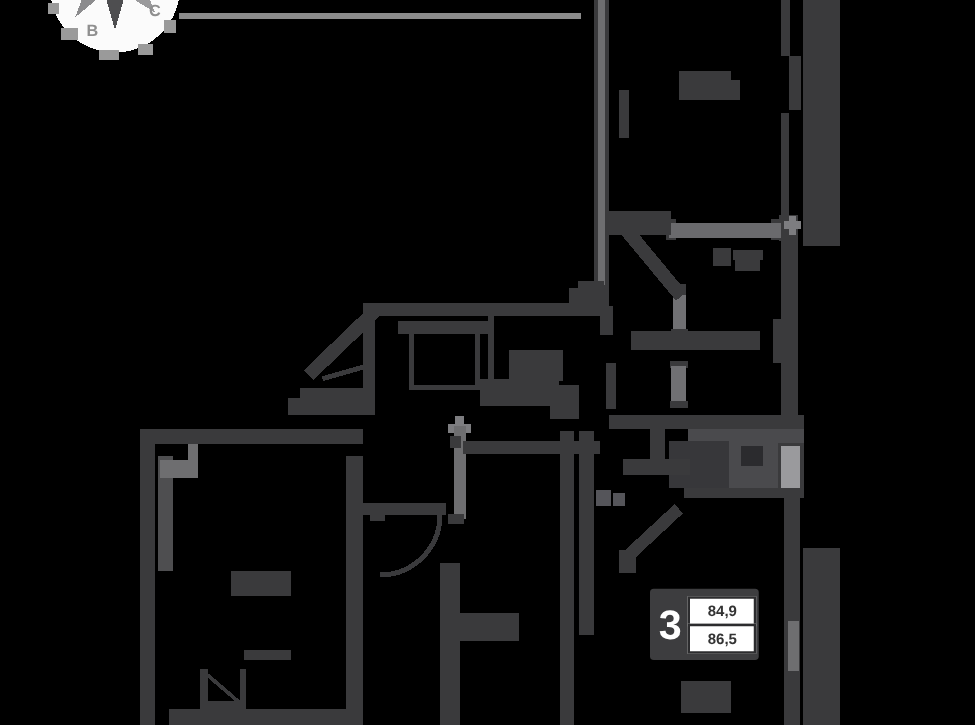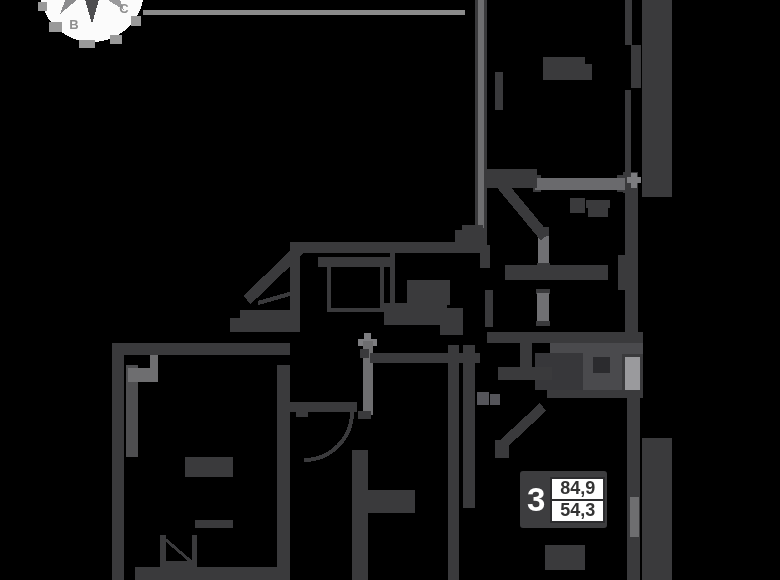--- a/index.html
+++ b/index.html
@@ -5,21 +5,21 @@
   html,body{margin:0;padding:0;background:#000;}
   .stage{position:relative;width:780px;height:580px;background:#000;overflow:hidden;
          font-family:"Liberation Sans", sans-serif;}
   .stage svg{position:absolute;left:0;top:0;}
   
   .badge{position:absolute;left:520px;top:471px;width:87px;height:57px;background:#3d3d3f;
          border-radius:3px;display:flex;align-items:center;box-sizing:border-box;padding-left:7px;}
   .badge .num{color:#ffffff;font-size:33px;font-weight:bold;line-height:1;}
   .badge .boxes{margin-left:5px;width:55px;}
   .badge .box{background:#ffffff;border:2px solid #2c2c2e;height:20px;display:flex;
-              align-items:center;justify-content:center;font-size:18px;font-weight:bold;
+              align-items:center;justify-content:center;font-size:12px;font-weight:bold;
               color:#333333;letter-spacing:0;}
   .badge .box + .box{margin-top:-2px;}
 </style>
 </head>
 <body>
 
 <div class="stage">
 
 <svg width="780" height="580" viewBox="0 0 780 580" shape-rendering="crispEdges">
 
@@ -153,17 +153,17 @@
     <rect x="630" y="497" width="9" height="40" fill="#6e6e70"></rect>
     <rect x="642" y="438" width="30" height="142"></rect>
     <rect x="545" y="545" width="40" height="25"></rect>
   </g>
 </svg>
 
   <div class="badge">
     <div class="num">3</div>
     <div class="boxes">
       <div class="box">84,9</div>
-      <div class="box">54,3</div>
+      <div class="box">86,5</div>
     </div>
   </div>
 
 </div>
 
 </body></html>

